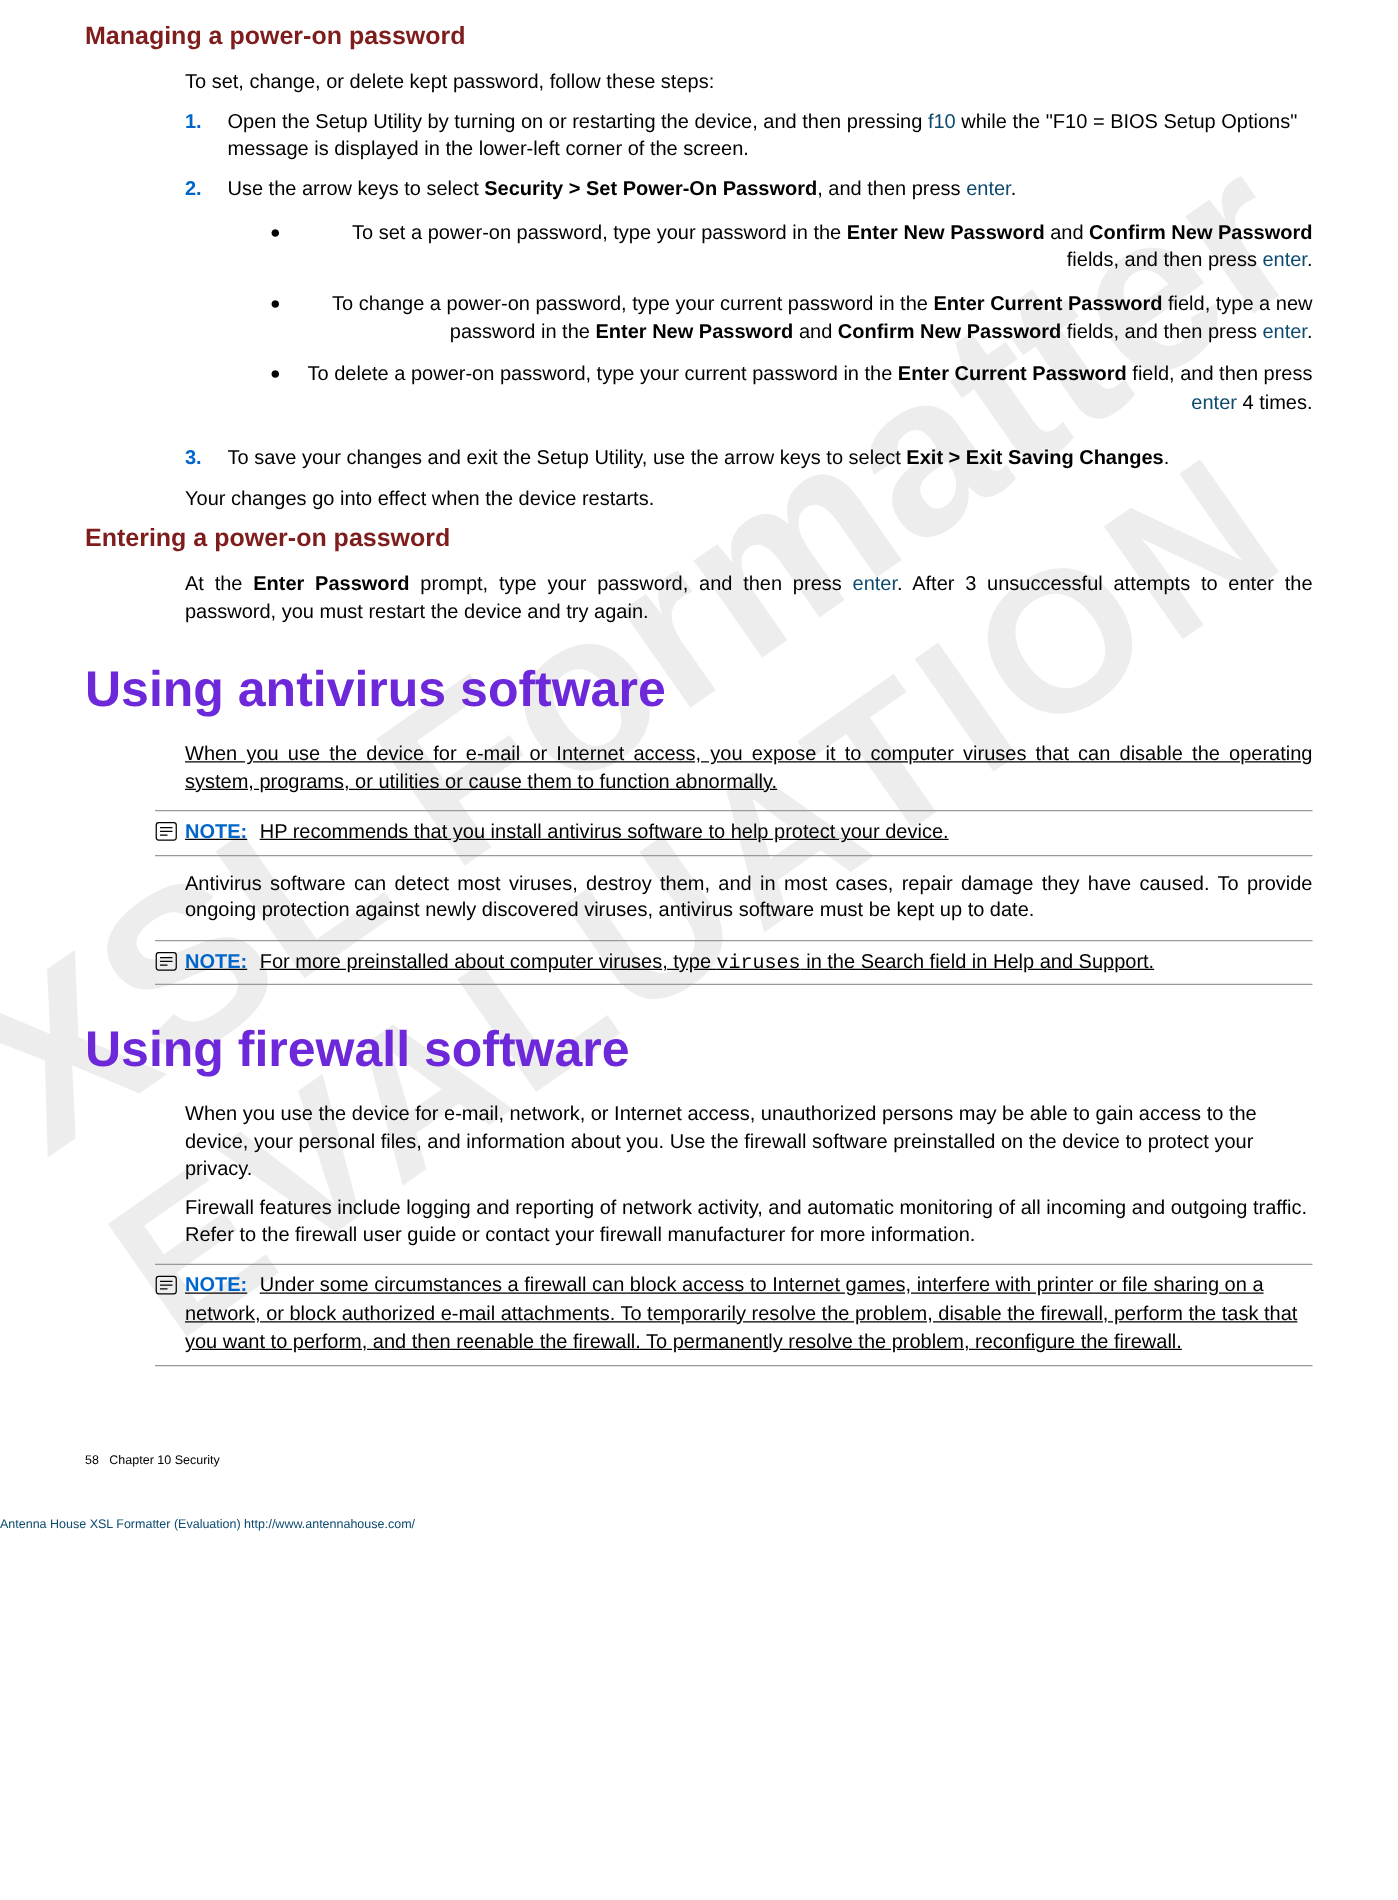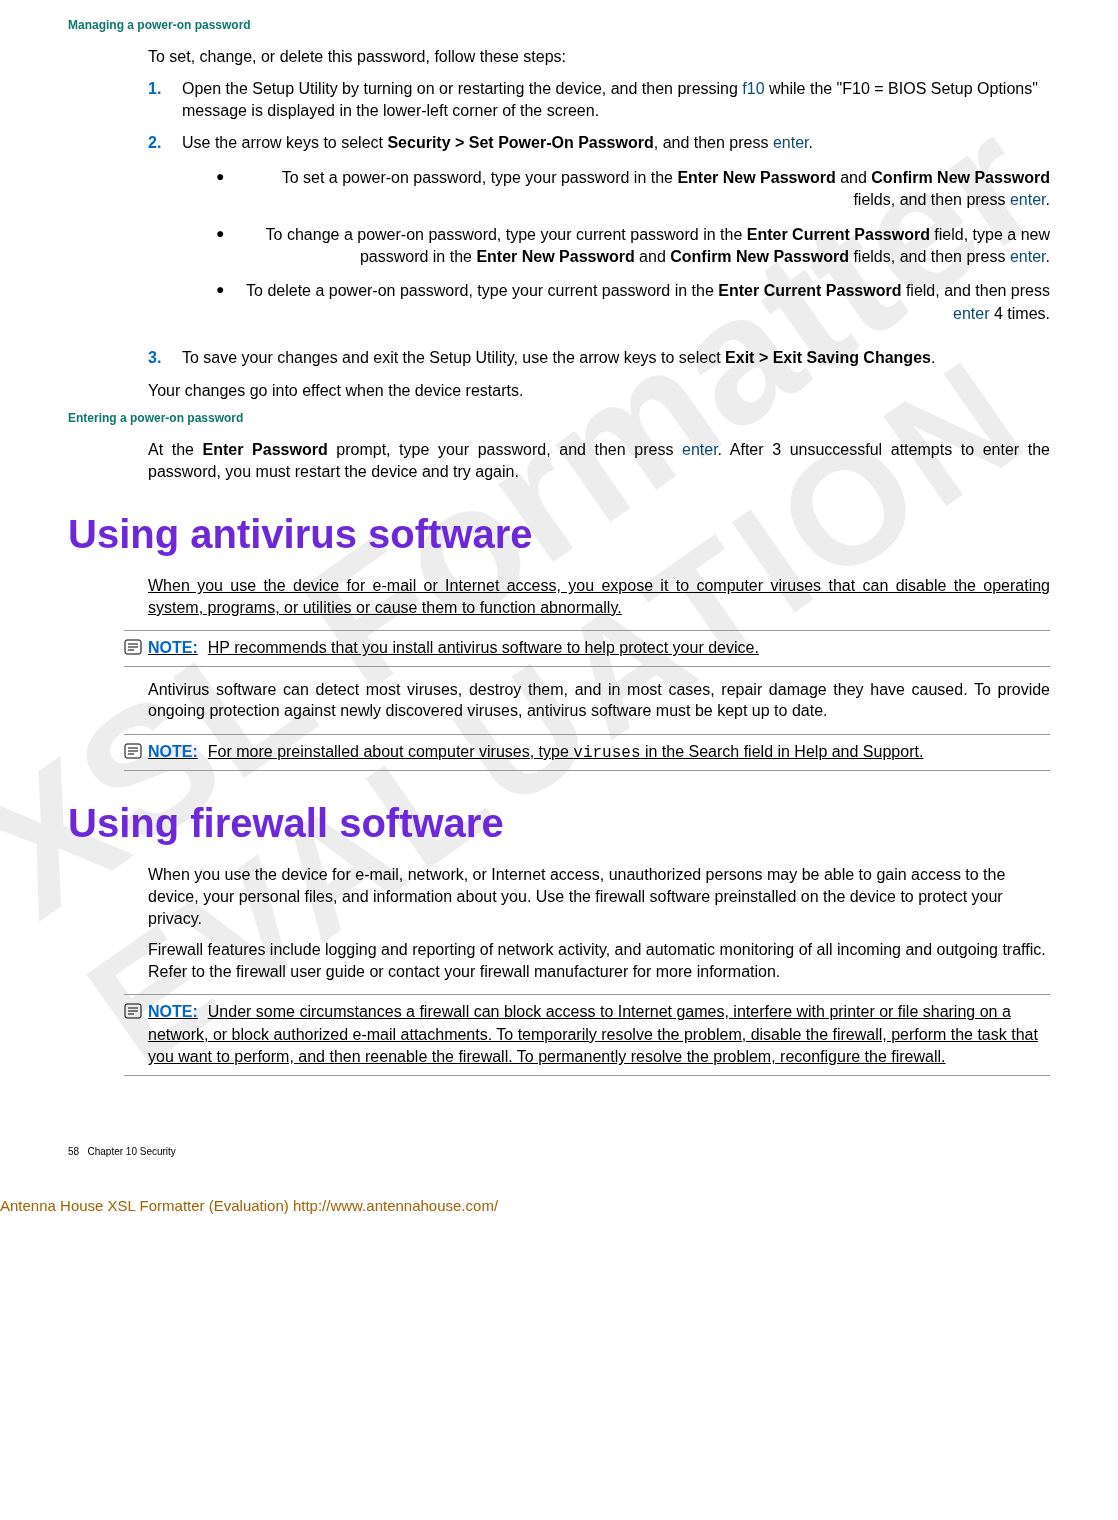--- a/index.html
+++ b/index.html
@@ -24,23 +24,23 @@
     z-index: 0;
     line-height: 1.1;
   }
   .watermark .line2 { display:block; font-size: 160px; letter-spacing: 8px;}
   .page {
     position: relative;
     z-index: 1;
     padding: 10px 68px 40px 68px;
   }
   .h4 {
-    color: #0f766e;
-    font-weight: bold;
-    font-size: 12px;
+    color: #7f1d1d;
+    font-weight: bold;
+    font-size: 20px;
     margin: 8px 0 14px 0;
   }
   .h2 {
     color: #6d28d9;
     font-weight: bold;
     font-size: 40px;
     margin: 30px 0 18px 0;
   }
   .body-indent { margin-left: 80px; }
   .para { margin: 10px 0; line-height: 1.35; }
@@ -98,40 +98,40 @@
     font-weight: bold;
     margin-right: 10px;
   }
   .note-text { flex: 1; text-decoration: underline; }
   .mono { font-family: "Courier New", monospace; }
   .footer {
     margin: 70px 0 0 0;
     font-size: 10px;
   }
   .abs-footer {
-    font-size: 15px;
-    color: #a16207;
+    font-size: 10px;
+    color: #0c4a6e;
     margin-top: 40px;
     margin-left: -68px;
   }
 </style>
 </head>
 <body>
 
 <div class="watermark">
   <span>XSL Formatter</span>
   <span class="line2">EVALUATION</span>
 </div>
 
 <div class="page">
 
   <div class="h4">Managing a power-on password</div>
 
   <div class="body-indent">
-    <div class="para">To set, change, or delete this password, follow these steps:</div>
+    <div class="para">To set, change, or delete kept password, follow these steps:</div>
 
     <ol class="numlist">
       <li>
         <span class="num">1.</span>
         <span class="numtxt">
           <span>Open the Setup Utility by turning on or restarting the device, and then pressing </span><span class="blue-link">f10</span><span> while the "F10 = BIOS Setup Options" message is displayed in the lower-left corner of the screen.</span>
         </span>
       </li>
       <li>
         <span class="num">2.</span>

